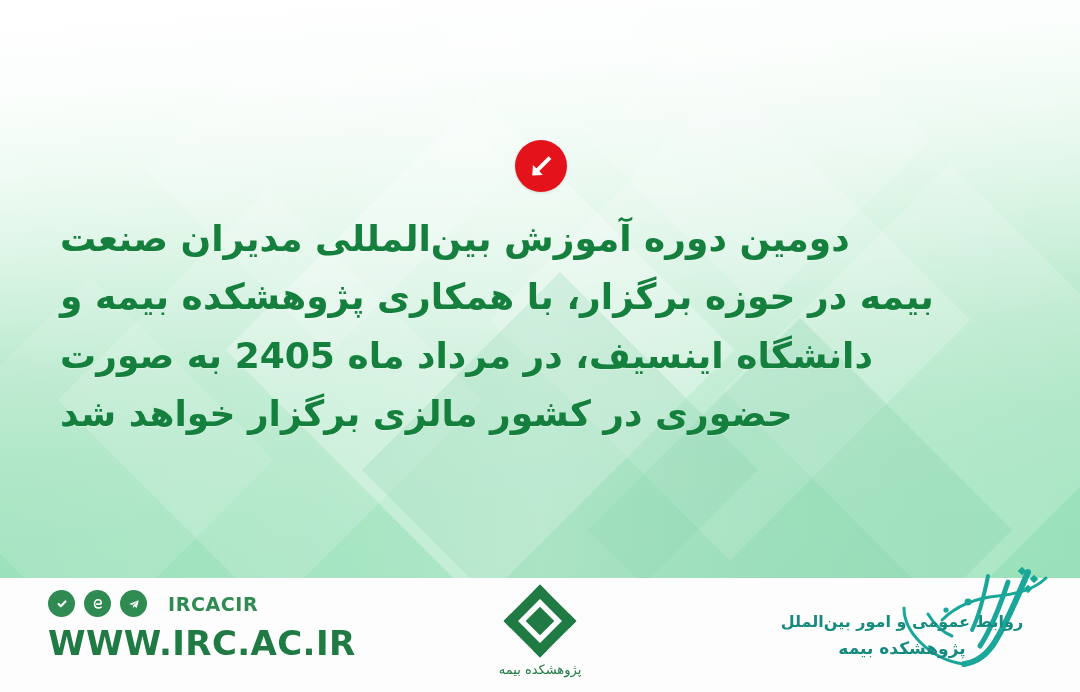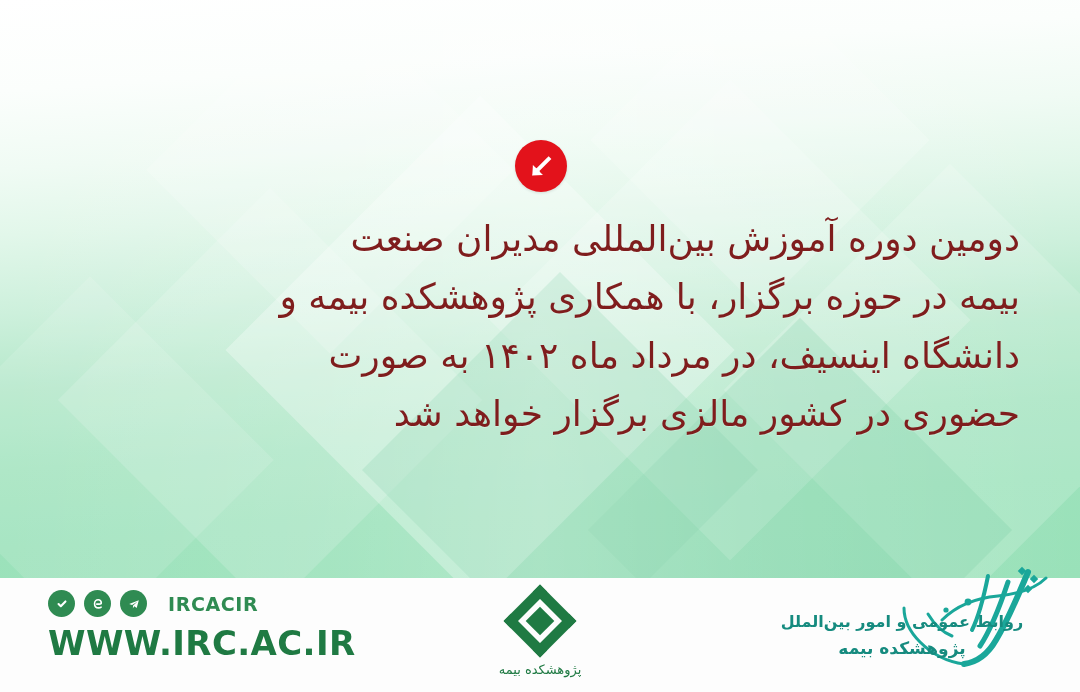--- a/index.html
+++ b/index.html
@@ -76,24 +76,24 @@
     background:#e3121b;
     display:flex; align-items:center; justify-content:center;
     box-shadow:0 1px 3px rgba(0,0,0,0.12);
   }
   .arrow-badge svg { display:block; }
 
   
   .headline {
     position:absolute;
     left:60px; top:210px; width:960px;
-    text-align:right;
+    text-align:left;
     direction:rtl;
-    color:#7f1d1d;
-    font-weight:normal;
+    color:#15803d;
+    font-weight:bold;
     font-size:36px;
     line-height:1.62;
     letter-spacing:0;
     text-shadow:0 1px 0 rgba(255,255,255,0.25);
   }
   .headline .ln { display:block; white-space:nowrap; }
 
   
   .footer {
     position:absolute;
@@ -181,21 +181,21 @@
 
         <path d="M8.3 26.6 L8.9 15.9 L12.5 19.5 L16.1 23.1 Z"></path>
         <path d="M8.3 26.6 L19.0 26.0 L15.4 22.4 L11.8 18.8 Z"></path>
       </g>
     </svg>
   </div>
 
   <div class="headline">
     <span class="ln">دومین دوره آموزش بین‌المللی مدیران صنعت</span>
     <span class="ln">بیمه در حوزه برگزار، با همکاری پژوهشکده بیمه و</span>
-    <span class="ln">دانشگاه اینسیف، در مرداد ماه ۱۴۰۲ به صورت</span>
+    <span class="ln">دانشگاه اینسیف، در مرداد ماه 2405 به صورت</span>
     <span class="ln">حضوری در کشور مالزی برگزار خواهد شد</span>
   </div>
 
   <div class="footer">
 
     <div class="footer-left">
       <div class="social-row">
 
         <span class="sicon">
           <svg width="18" height="18" viewBox="0 0 24 24" aria-hidden="true">

